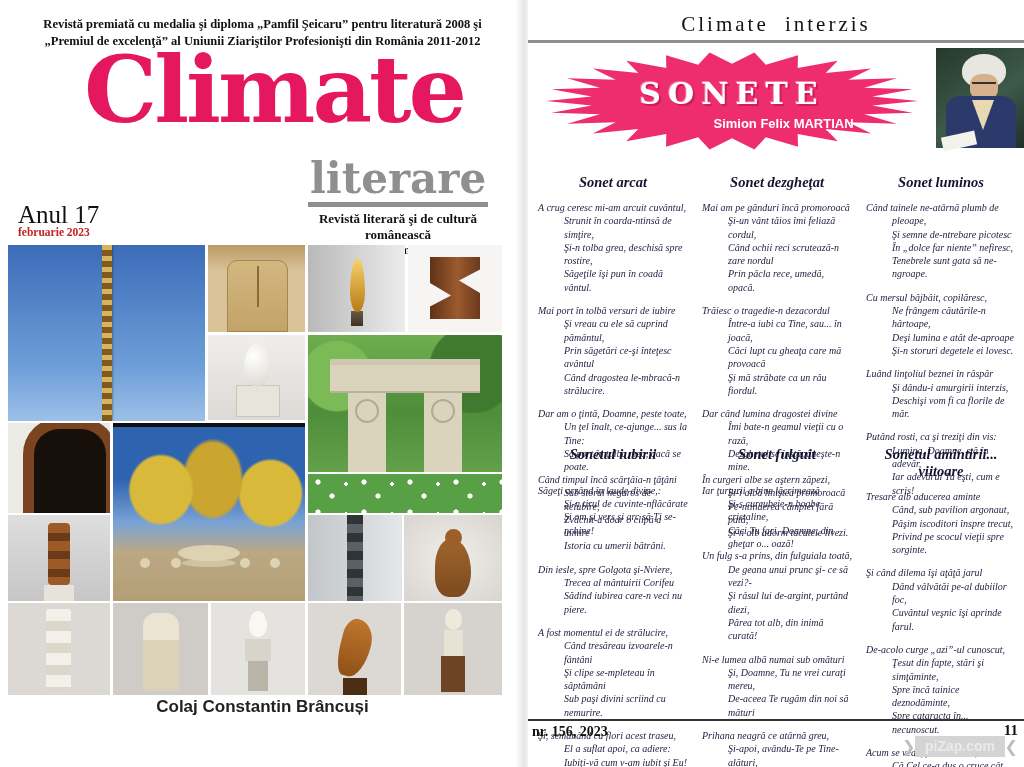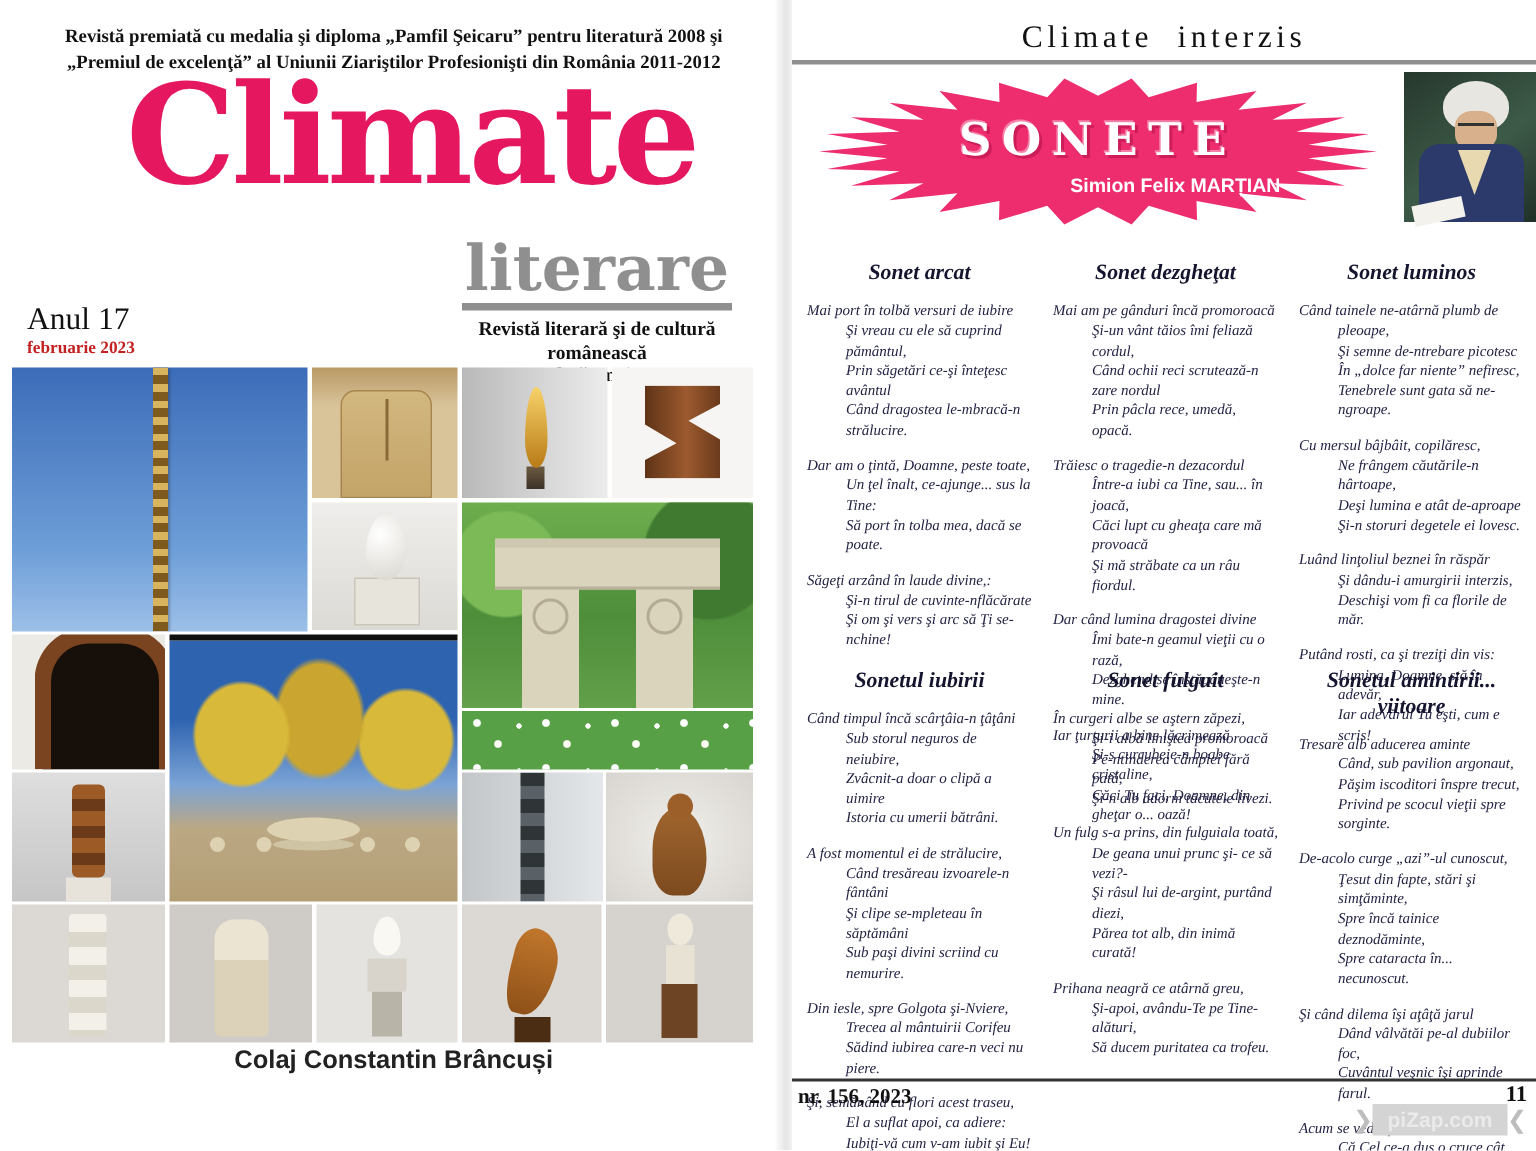--- a/index.html
+++ b/index.html
@@ -8,21 +8,21 @@
   .abs{position:absolute;}
 
   
   #left-page{left:0;top:0;width:525px;height:767px;background:#fff;}
   .award{left:8px;top:16px;width:509px;text-align:center;font-weight:bold;
          font-size:12.5px;line-height:1.35;font-family:"Liberation Serif",serif;}
   .logo-climate{left:28px;top:44px;width:492px;text-align:center;
       font-family:"DejaVu Serif",serif;font-weight:bold;font-size:92px;line-height:1.0;
       color:#e5175e;letter-spacing:-3px;}
   .issue-num{left:18px;top:150px;font-size:54px;line-height:1;font-family:"Liberation Serif",serif;}
-  .issue-year{left:18px;top:202px;font-size:21px;line-height:1;}
+  .issue-year{left:18px;top:202px;font-size:25px;line-height:1;}
   .issue-month{left:18px;top:226px;font-size:11.5px;font-weight:bold;color:#c42222;}
   .directors{left:95px;top:162px;width:200px;font-size:13px;line-height:1.34;}
   .literare-box{left:288px;top:158px;width:220px;text-align:center;}
   .logo-literare{font-family:"DejaVu Serif",serif;font-weight:bold;font-size:42px;line-height:1.0;
       color:#8f8f8f;display:inline-block;border-bottom:5px solid #8f8f8f;padding:0 2px 2px 2px;}
   .lit-sub{font-size:13px;font-weight:bold;margin-top:4px;line-height:1.2;}
   .lit-founded{font-size:13px;font-weight:bold;line-height:1.3;}
   .collage-caption{left:0;top:697px;width:525px;text-align:center;
       font-family:"Liberation Sans",sans-serif;font-weight:bold;font-size:17px;color:#222;}
 
@@ -269,20 +269,24 @@
     <div class="face"></div>
     <div class="glasses"></div>
     <div class="jacket"></div>
     <div class="sweater"></div>
     <div class="paper"></div>
   </div>
 
   <div id="sonnets" class="abs">
     <div class="sonnet">
       <h3>Sonet arcat</h3>
+      <div class="stanza">A crug ceresc mi-am arcuit cuvântul,
+Strunit în coarda-ntinsă de simţire,
+Şi-n tolba grea, deschisă spre rostire,
+Săgeţile îşi pun în coadă vântul.</div>
       <div class="stanza">Mai port în tolbă versuri de iubire
 Şi vreau cu ele să cuprind pământul,
 Prin săgetări ce-şi înteţesc avântul
 Când dragostea le-mbracă-n strălucire.</div>
       <div class="stanza">Dar am o ţintă, Doamne, peste toate,
 Un ţel înalt, ce-ajunge... sus la Tine:
 Să port în tolba mea, dacă se poate.</div>
       <div class="stanza">Săgeţi arzând în laude divine,:
 Şi-n tirul de cuvinte-nflăcărate
 Şi om şi vers şi arc să Ţi se-nchine!</div>
@@ -320,58 +324,61 @@
       <div class="stanza">Putând rosti, ca şi treziţi din vis:
 Lumina, Doamne, stă în adevăr,
 Iar adevărul Tu eşti, cum e scris!</div>
     </div>
     <div class="sonnet">
       <h3>Sonetul iubirii</h3>
       <div class="stanza">Când timpul încă scârţâia-n ţâţâni
 Sub storul neguros de neiubire,
 Zvâcnit-a doar o clipă a uimire
 Istoria cu umerii bătrâni.</div>
+      <div class="stanza">Din iesle, spre Golgota şi-Nviere,
+Trecea al mântuirii Corifeu
+Sădind iubirea care-n veci nu piere.</div>
       <div class="stanza">A fost momentul ei de strălucire,
 Când tresăreau izvoarele-n fântâni
 Şi clipe se-mpleteau în săptămâni
 Sub paşi divini scriind cu nemurire.</div>
-      <div class="stanza">Din iesle, spre Golgota şi-Nviere,
-Trecea al mântuirii Corifeu
-Sădind iubirea care-n veci nu piere.</div>
       <div class="stanza">Şi, semănând cu flori acest traseu,
 El a suflat apoi, ca adiere:
 Iubiţi-vă cum v-am iubit şi Eu!</div>
     </div>
     <div class="sonnet">
       <h3>Sonet fulguit</h3>
       <div class="stanza">În curgeri albe se aştern zăpezi,
 Şi-i albă liniştea promoroacă
 Pe-ntinderea câmpiei fără pată,
 Şi-n alb adorm tăcutele livezi.</div>
       <div class="stanza">Un fulg s-a prins, din fulguiala toată,
 De geana unui prunc şi- ce să vezi?-
 Şi râsul lui de-argint, purtând diezi,
 Părea tot alb, din inimă curată!</div>
+      <div class="stanza">Ni-e lumea albă numai sub omături
+Şi, Doamne, Tu ne vrei curaţi mereu,
+De-aceea Te rugăm din noi să mături</div>
       <div class="stanza">Prihana neagră ce atârnă greu,
 Şi-apoi, avându-Te pe Tine-alături,
 Să ducem puritatea ca trofeu.</div>
     </div>
     <div class="sonnet">
       <h3>Sonetul amintirii... viitoare</h3>
       <div class="stanza">Tresare alb aducerea aminte
 Când, sub pavilion argonaut,
 Păşim iscoditori înspre trecut,
 Privind pe scocul vieţii spre sorginte.</div>
+      <div class="stanza">Şi când dilema îşi aţâţă jarul
+Dând vâlvătăi pe-al dubiilor foc,
+Cuvântul veşnic îşi aprinde farul.</div>
       <div class="stanza">De-acolo curge „azi”-ul cunoscut,
 Ţesut din fapte, stări şi simţăminte,
 Spre încă tainice deznodăminte,
 Spre cataracta în... necunoscut.</div>
-      <div class="stanza">Şi când dilema îşi aţâţă jarul
-Dând vâlvătăi pe-al dubiilor foc,
-Cuvântul veşnic îşi aprinde farul.</div>
       <div class="stanza">Acum se vede, fără echivoc,
 Că Cel ce-a dus o cruce cât Calvarul
 E-acolo sus, ne pregăteşte loc.</div>
     </div>
   </div>
 
   <div class="abs rp-footer-rule"></div>
   <div class="abs rp-footer-left">nr. 156, 2023</div>
   <div class="rp-footer-page">11</div>
 </div>

